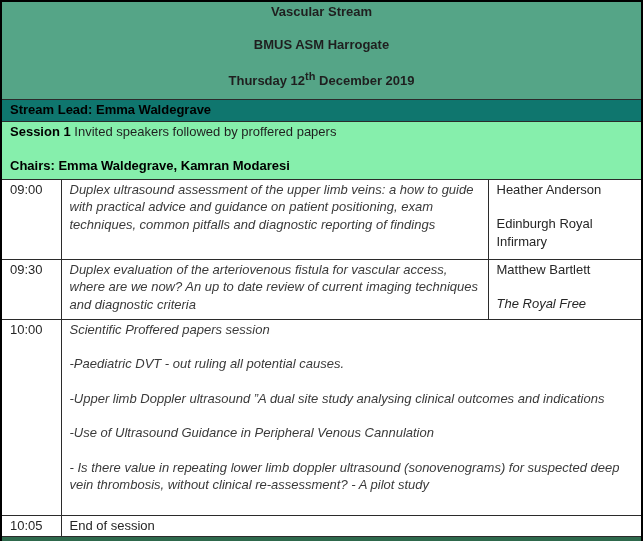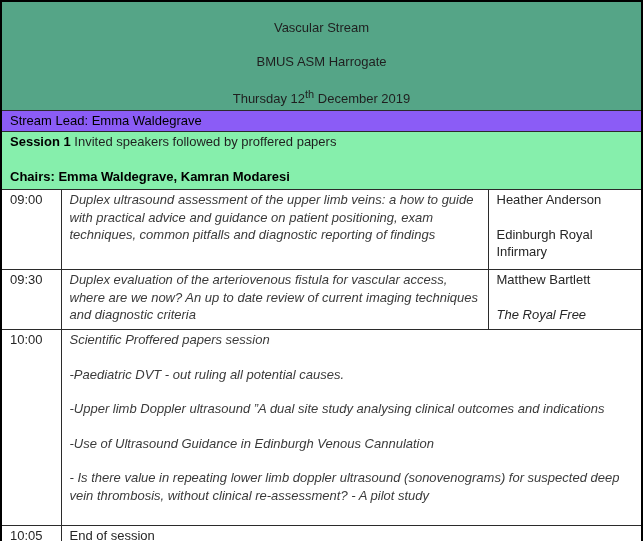--- a/index.html
+++ b/index.html
@@ -35,28 +35,28 @@
   col.c-speaker { width: 154px; }
 
   
   td.hdr {
     background: #55A587;
     text-align: center;
     color: #1f1f1f;
     height: 94px;
     padding-top: 5px;
   }
-  td.hdr .hline { margin: 16px 0 15px 0; }
+  td.hdr .hline { margin: 0 0 15px 0; font-weight: bold; }
   td.hdr .hline:last-child { margin-bottom: 0; }
   td.hdr sup { font-size: 11px; }
 
   
   td.lead {
-    background: #8b5cf6;
-    font-weight: normal;
+    background: #0f766e;
+    font-weight: bold;
     color: #000000;
     height: 15px;
     padding-left: 6px;
   }
 
   
   td.session {
     background: #86efac;
     color: #1f1f1f;
     height: 54px;
@@ -142,21 +142,21 @@
         <div class="affil it">The Royal Free</div>
       </td>
     </tr>
 
     <tr class="row-1000">
       <td class="time">10:00</td>
       <td class="papers" colspan="2">
         <p>Scientific Proffered papers session</p>
         <p>-Paediatric DVT - out ruling all potential causes.</p>
         <p>-Upper limb Doppler ultrasound ”A dual site study analysing clinical outcomes and indications</p>
-        <p>-Use of Ultrasound Guidance in Edinburgh Venous Cannulation</p>
+        <p>-Use of Ultrasound Guidance in Peripheral Venous Cannulation</p>
         <p>- Is there value in repeating lower limb doppler ultrasound (sonovenograms) for suspected deep vein thrombosis, without clinical re-assessment? - A pilot study</p>
       </td>
     </tr>
 
     <tr class="row-1030">
       <td class="time">10:05</td>
       <td class="topic-plain" colspan="2">End of session</td>
     </tr>
 
     <tr>

